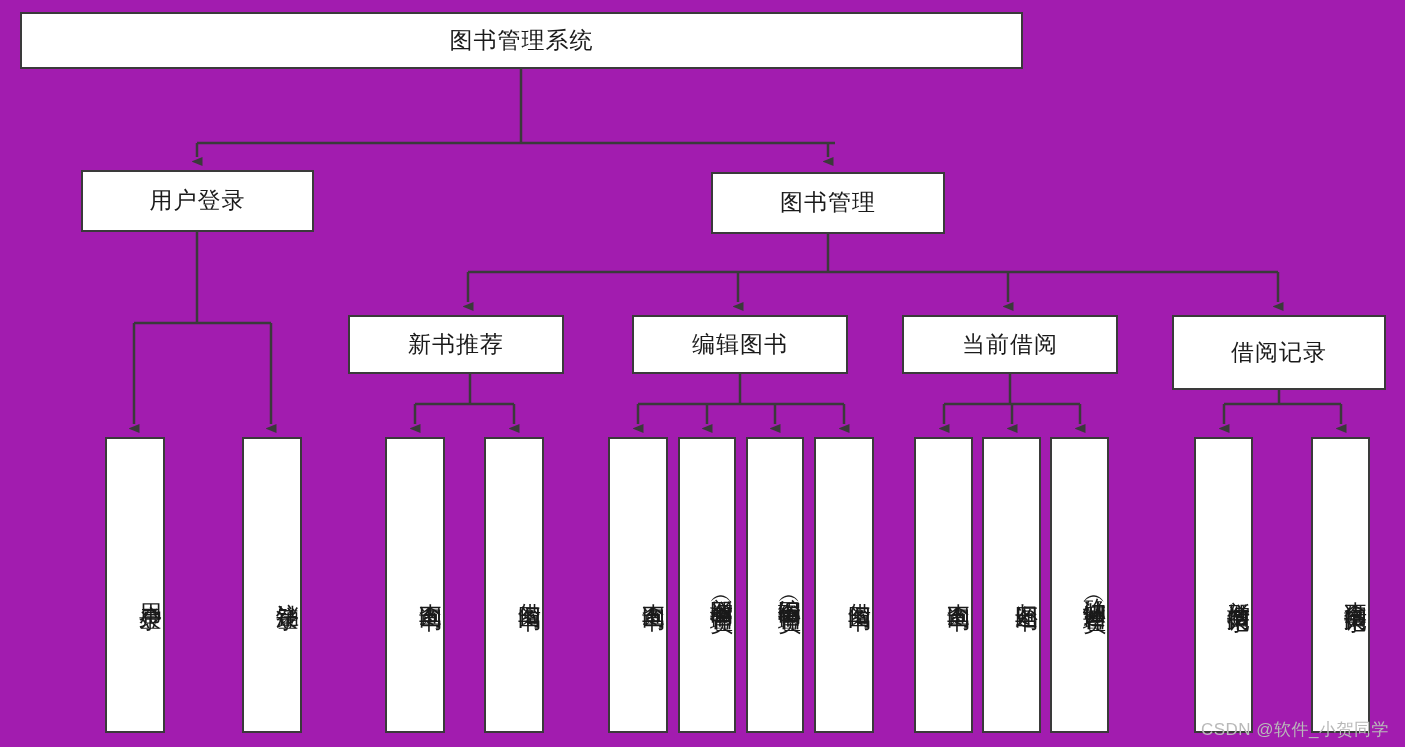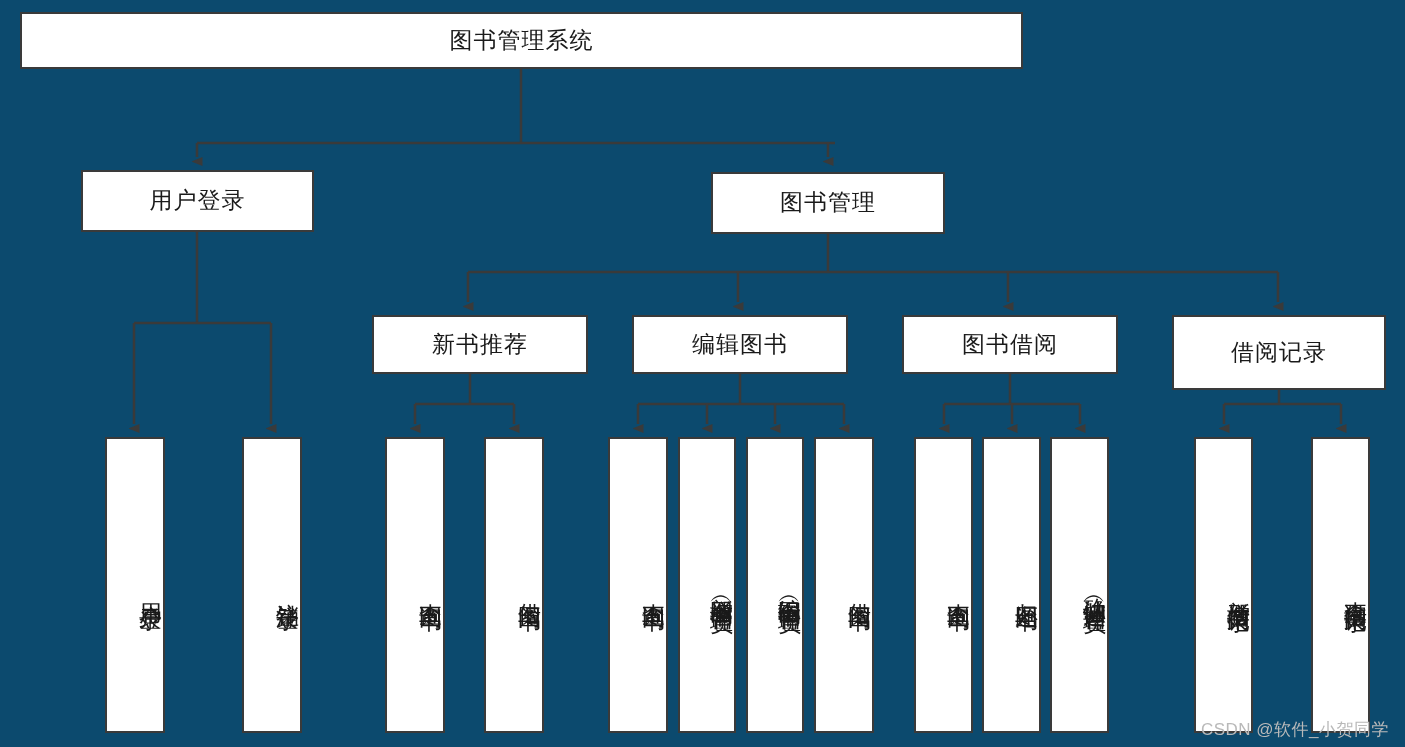--- a/index.html
+++ b/index.html
@@ -4,21 +4,21 @@
 <style>
   html,body{margin:0;padding:0;background:#ffffff;}
   body{
     font-family:"Liberation Sans","DejaVu Sans",sans-serif;
     color:#1a1a1a;
   }
   #canvas{
     position:relative;
     width:1405px;
     height:747px;
-    background:#0c4a6e;
+    background:#a21caf;
     overflow:hidden;
   }
   svg#edges{
     position:absolute;
     left:0; top:0;
     width:1405px;
     height:747px;
     pointer-events:none;
   }
   .node{
@@ -122,28 +122,28 @@
     <span class="lbl">图书管理系统</span>
   </div>
 
   <div class="node horiz" style="left:81px;top:170px;width:233px;height:62px;">
     <span class="lbl">用户登录</span>
   </div>
   <div class="node horiz" style="left:711px;top:172px;width:234px;height:62px;">
     <span class="lbl">图书管理</span>
   </div>
 
-  <div class="node horiz" style="left:372px;top:315px;width:216px;height:59px;">
+  <div class="node horiz" style="left:348px;top:315px;width:216px;height:59px;">
     <span class="lbl">新书推荐</span>
   </div>
   <div class="node horiz" style="left:632px;top:315px;width:216px;height:59px;">
     <span class="lbl">编辑图书</span>
   </div>
   <div class="node horiz" style="left:902px;top:315px;width:216px;height:59px;">
-    <span class="lbl">图书借阅</span>
+    <span class="lbl">当前借阅</span>
   </div>
   <div class="node horiz" style="left:1172px;top:315px;width:214px;height:75px;align-items:center;">
     <span class="lbl">借阅记录</span>
   </div>
 
   <div class="node vert" style="left:105px;top:437px;width:60px;height:296px;">
     <span class="lbl">用户登录</span>
   </div>
   <div class="node vert" style="left:242px;top:437px;width:60px;height:296px;">
     <span class="lbl">注销登录</span>

